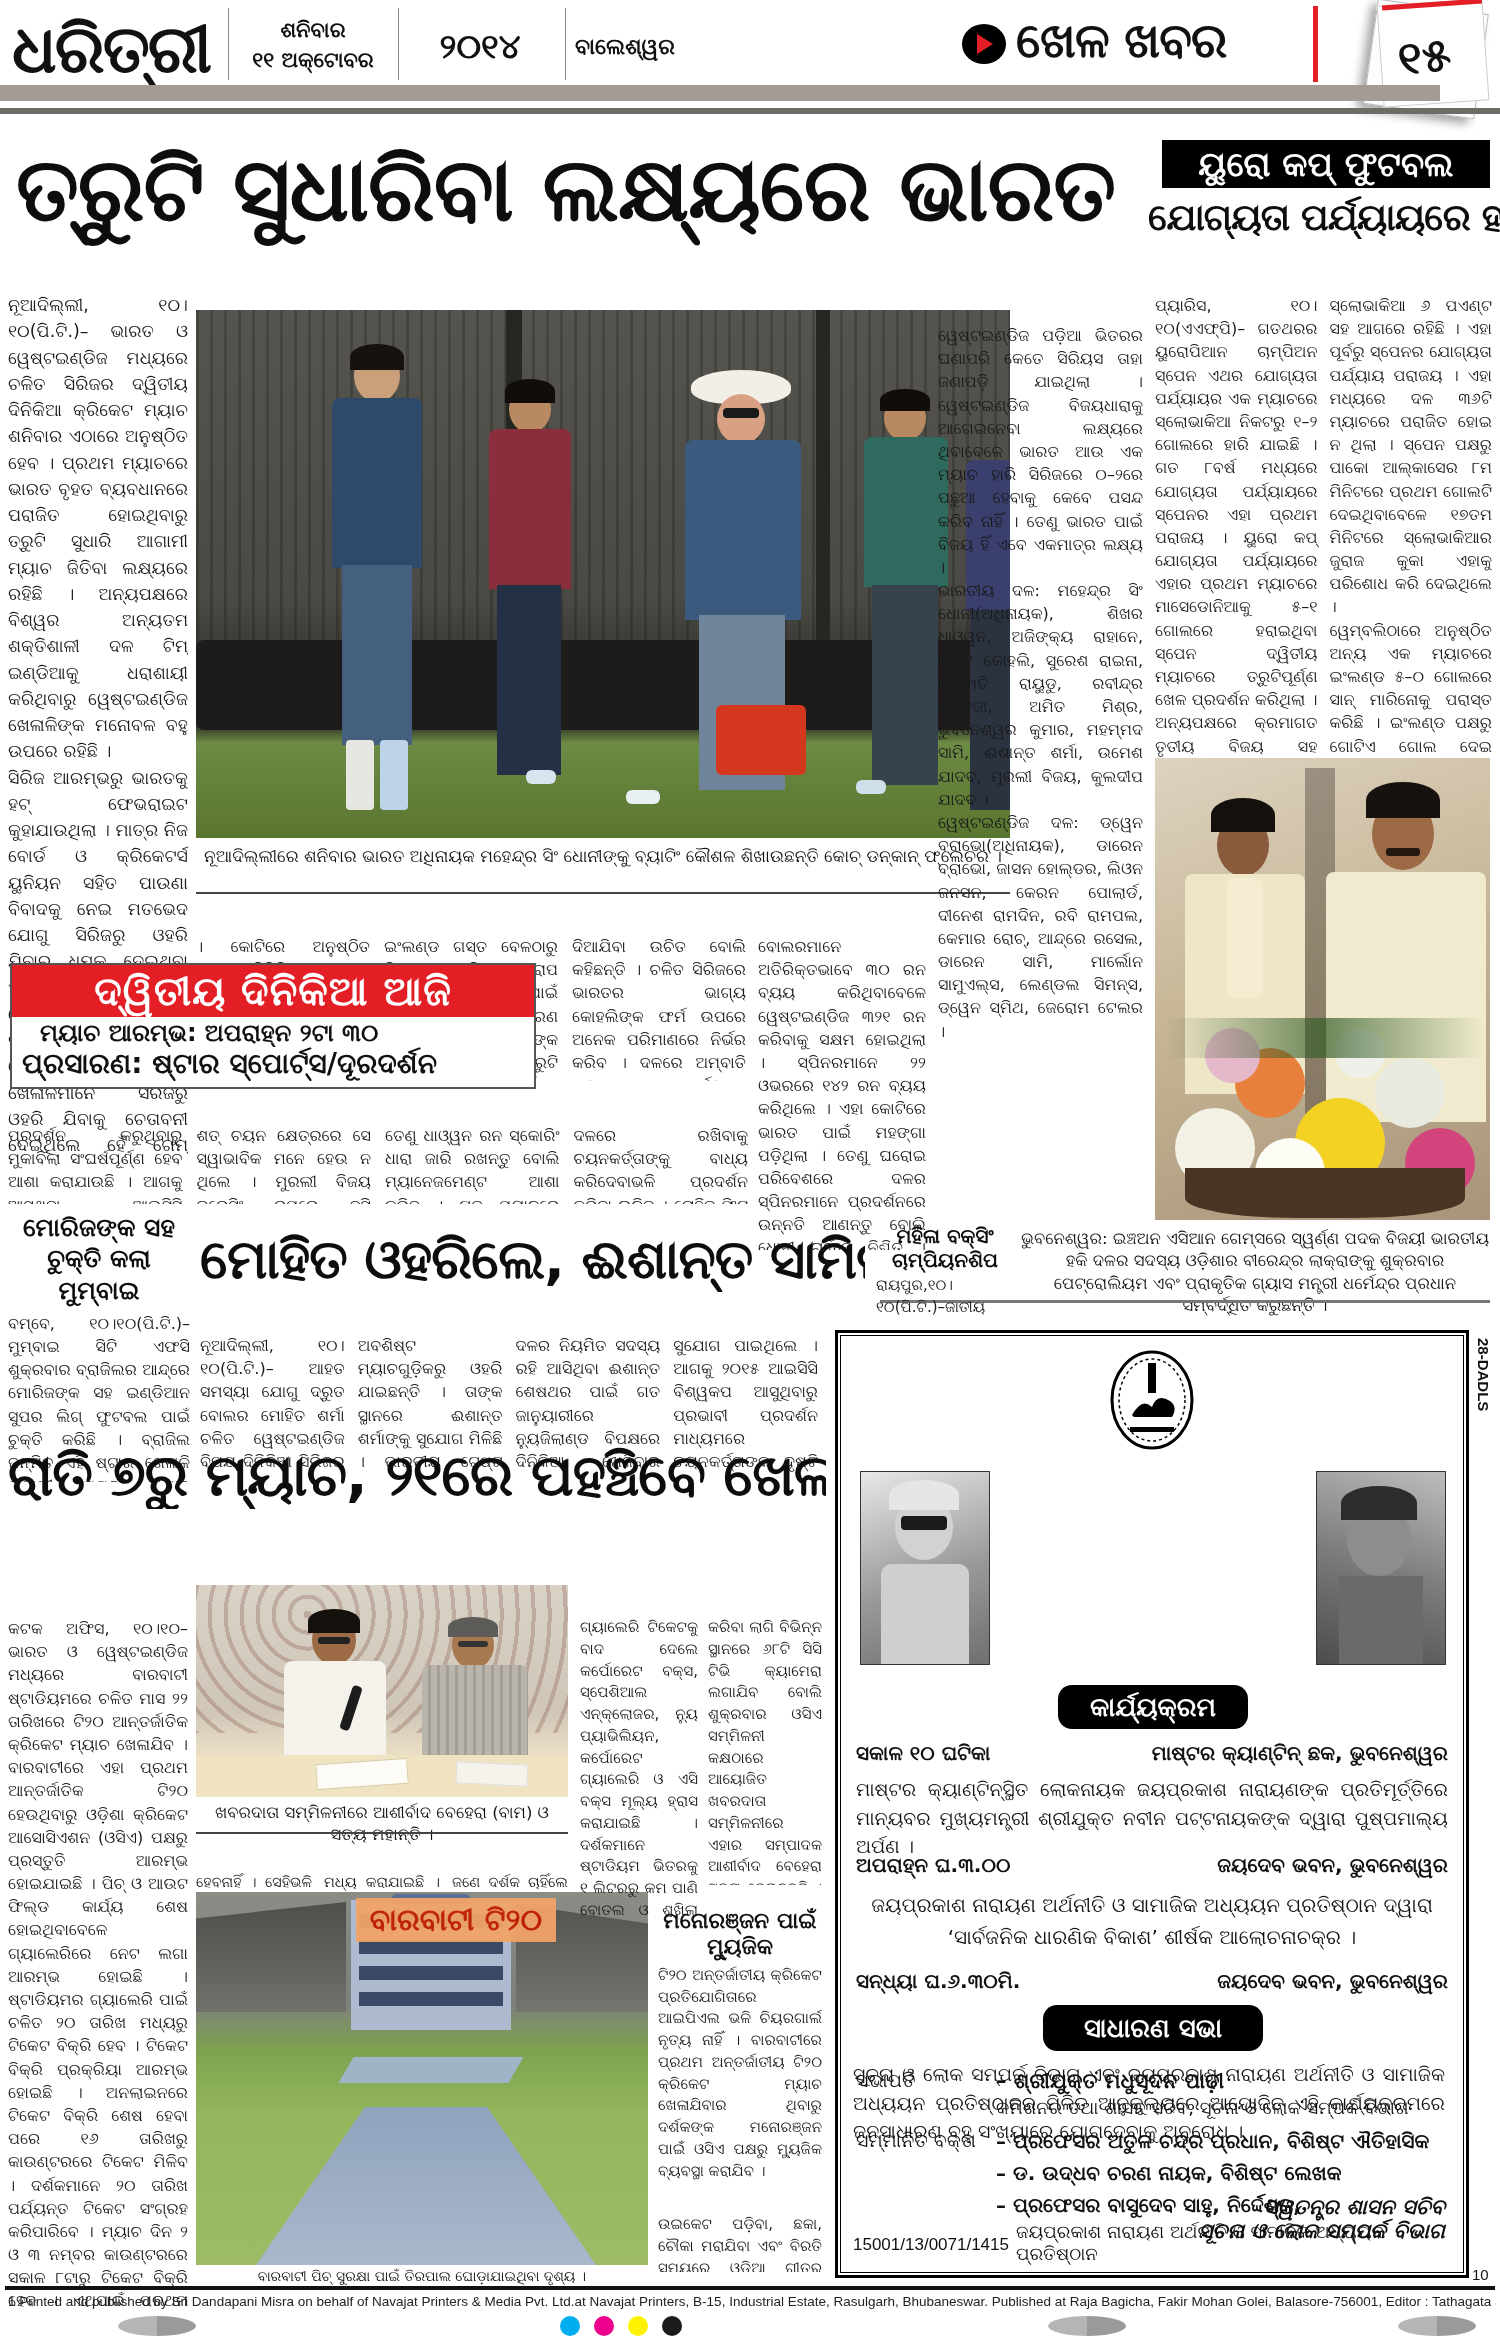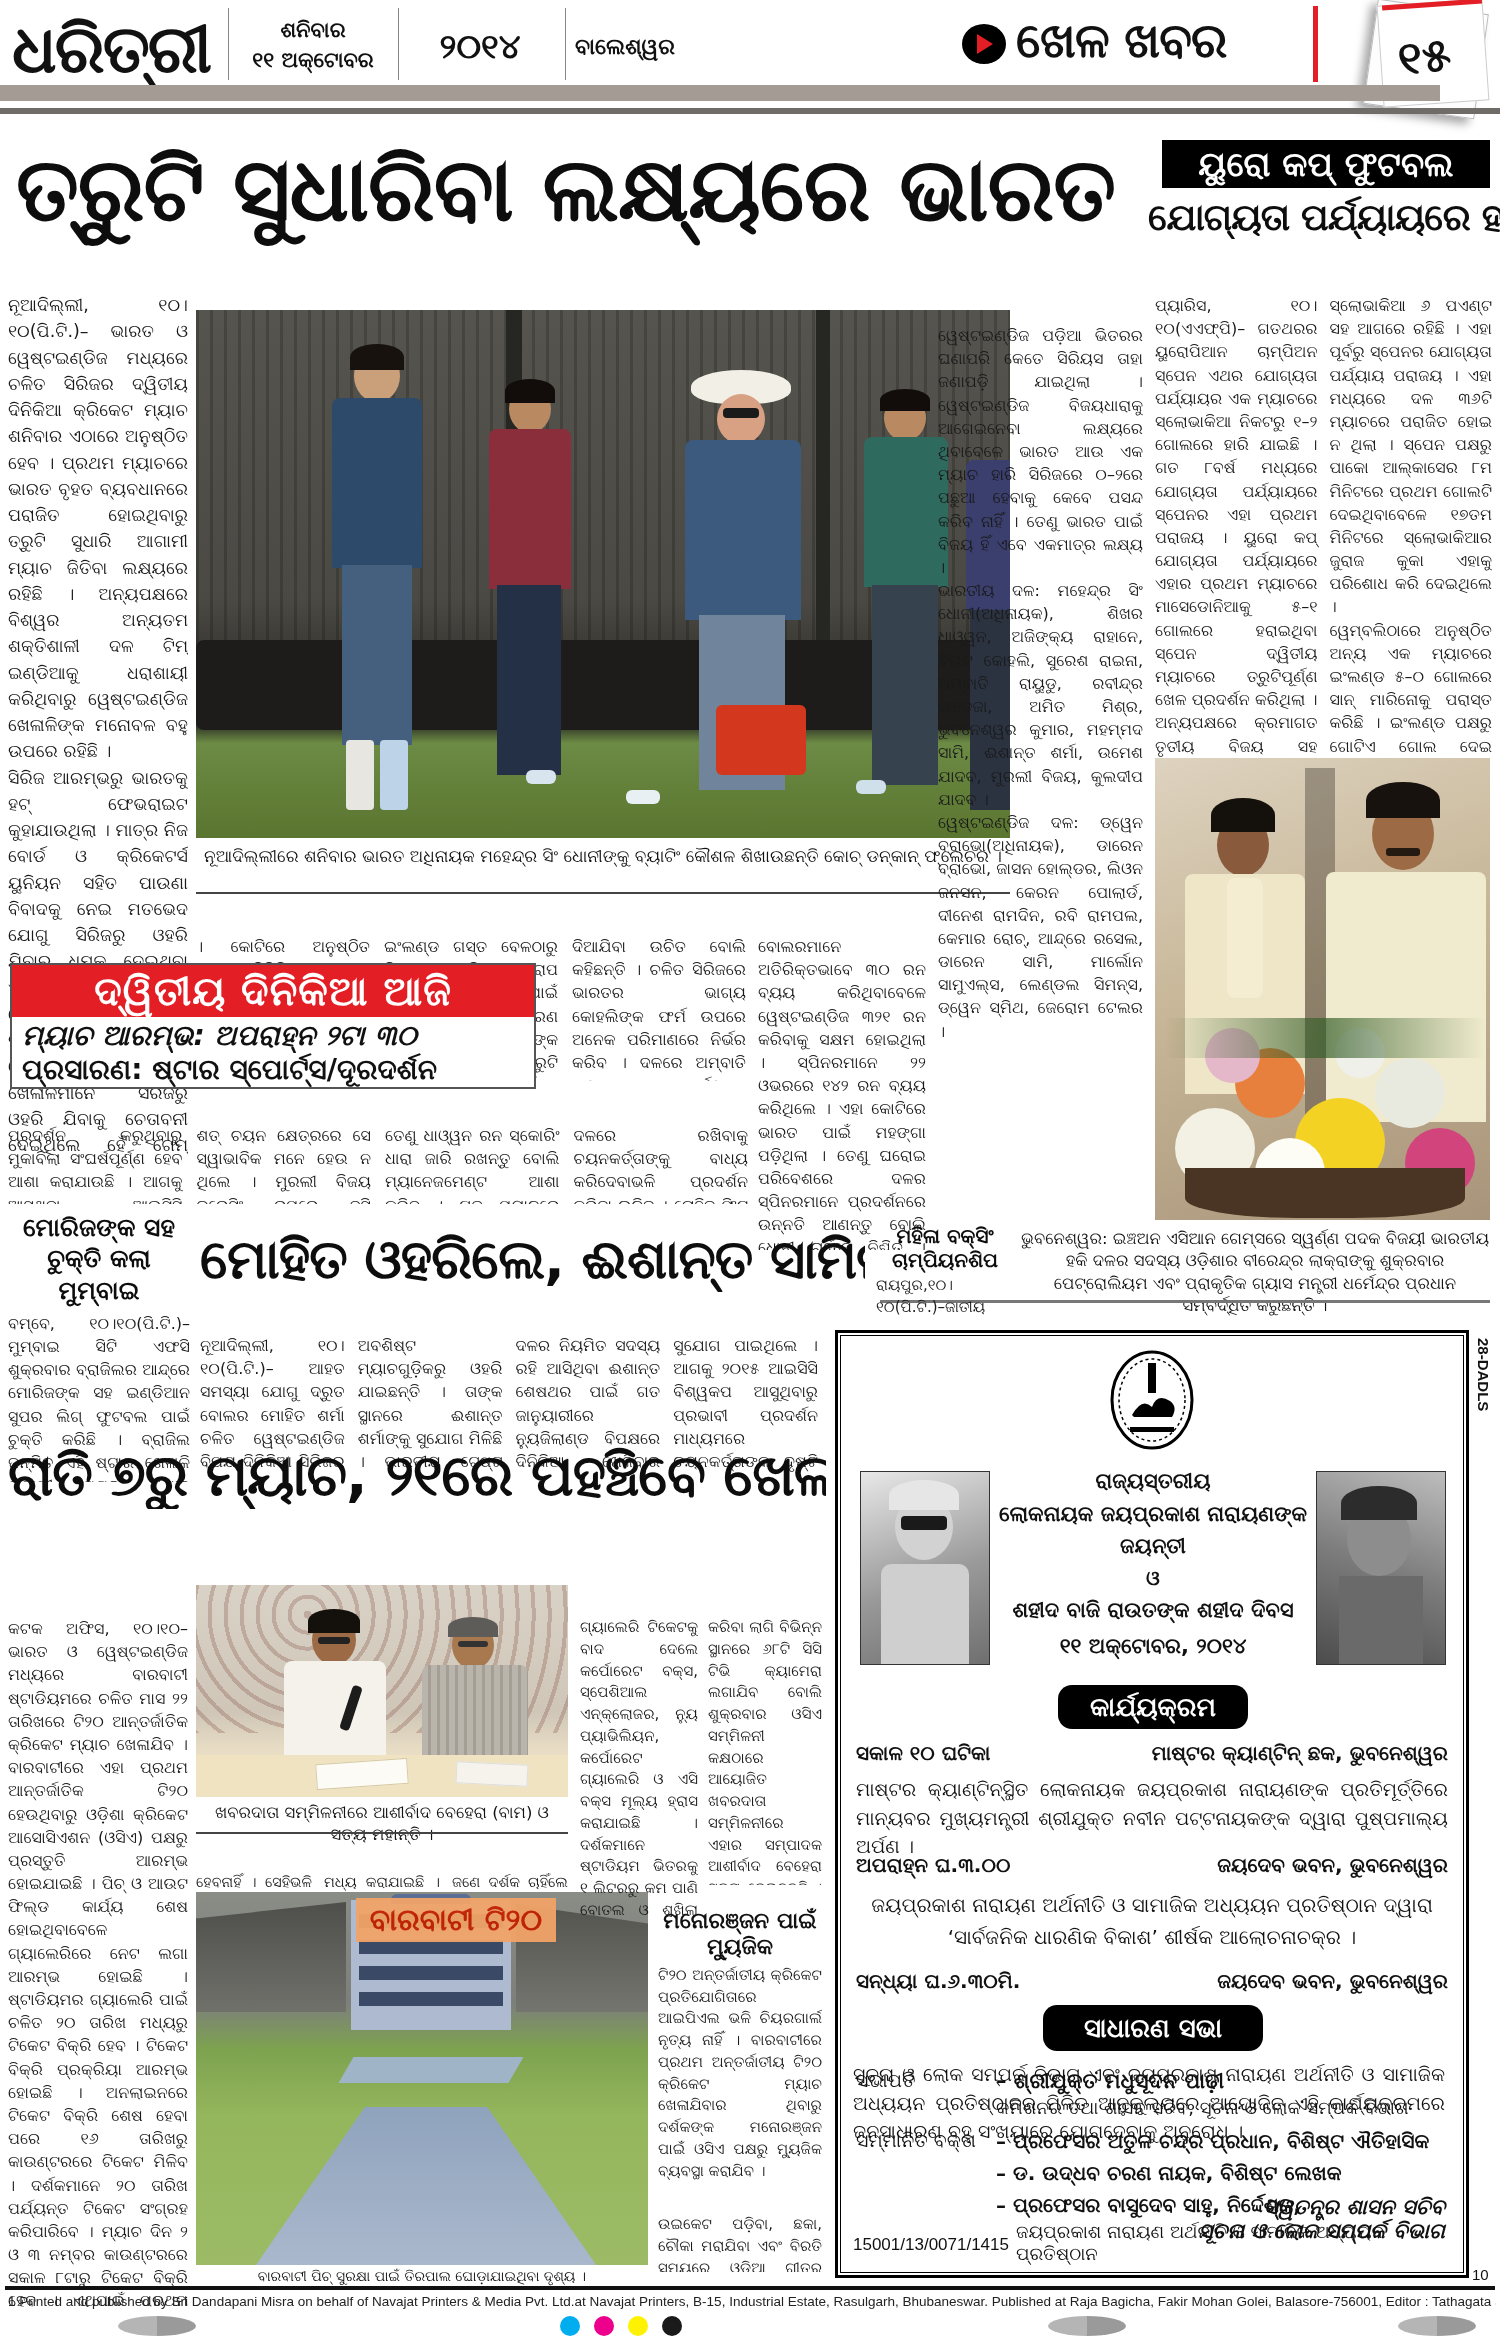--- a/index.html
+++ b/index.html
@@ -113,21 +113,21 @@
     <div class="body-sm col" style="flex:1;">ଇଂଲଣ୍ଡ ଗସ୍ତ ବେଳଠାରୁ ବିରାଟ କୋହଲିଙ୍କ ଖରାପ ଫର୍ମ ଭାରତୀୟ ଦଳ ପାଇଁ ଚିନ୍ତାର ମୁଖ୍ୟ କାରଣ ପାଲଟିଛି । କୋହଲିଙ୍କ ବ୍ୟାଟିଂ ଟେକ୍ନିକ୍‌ରେ ତ୍ରୁଟି ଦେଖାଦେଇଛି ବୋଲି ପୂର୍ବତନ ଅଧିନାୟକ ସୁନୀଲ ଗାଭାସ୍କର ପ୍ରକାଶ କରିଥିଲେ ହେଁ ବ୍ୟାଟିଂ ଲାଇନଅପରେ ତାଙ୍କୁ ନିମ୍ନରେ ପଠାଯାଇ ଫର୍ମକୁ ଫେରିବାକୁ ସୁଯୋଗ</div>
     <div class="body-sm col" style="flex:1;">ଦିଆଯିବା ଉଚିତ ବୋଲି କହିଛନ୍ତି । ଚଳିତ ସିରିଜରେ ଭାରତର ଭାଗ୍ୟ କୋହଲିଙ୍କ ଫର୍ମ ଉପରେ ଅନେକ ପରିମାଣରେ ନିର୍ଭର କରିବ । ଦଳରେ ଅମ୍ବାତି ରାୟୁଡୁଙ୍କ ସ୍ଥାନ ଏପର୍ଯ୍ୟନ୍ତ ନିର୍ଦ୍ଧାରିତ ହୋଇନାହିଁ । ଏବେ ରୋହିତ ଶର୍ମା ଆହତ ଥିବାରୁ ରାୟୁଡୁଙ୍କ ଖେଳିବା ସମ୍ଭାବନା ସୃଷ୍ଟି ହୋଇଛି ।</div>
   </div>
   <div class="abs body-sm col" style="left:758px;top:903px;width:168px;height:315px;">ବୋଲରମାନେ ଅତିରିକ୍ତଭାବେ ୩୦ ରନ ବ୍ୟୟ କରିଥିବାବେଳେ ୱେଷ୍ଟଇଣ୍ଡିଜ ୩୨୧ ରନ କରିବାକୁ ସକ୍ଷମ ହୋଇଥିଲା । ସ୍ପିନରମାନେ ୨୨ ଓଭରରେ ୧୪୨ ରନ ବ୍ୟୟ କରିଥିଲେ । ଏହା କୋଟିରେ ଭାରତ ପାଇଁ ମହଙ୍ଗା ପଡ଼ିଥିଲା । ତେଣୁ ଘରୋଇ ପରିବେଶରେ ଦଳର ସ୍ପିନରମାନେ ପ୍ରଦର୍ଶନରେ ଉନ୍ନତି ଆଣନ୍ତୁ ବୋଲି ଧୋନୀ ଚାହିଁବେ ନିଶ୍ଚିତ । ମ୍ୟାଚ ପରେ ଧୋନୀ ଯଦିଓ ଦଳର ବୋଲରମାନଙ୍କୁ ସମାଲୋଚନା କରି ନ ଥିଲେ ତେବେ ଦୁଇ ସ୍ପିନର ରବୀନ୍ଦ୍ର ଜାଡେଜା ଓ ଅମିତ ମିଶ୍ର ନିଜ ଦକ୍ଷତାଠାରୁ ବହୁ ଖରାପ ବୋଲିଂ କରିଥିଲେ । ପେସର ମୋହିତ ଶର୍ମା ଓ ୪ଟି ଉଇକେଟ ନେଇଥିବା ମହମ୍ମଦ ସାମି ଅନେକ ଖରାପ ବଲ ପକାଇଥିଲେ ।</div>
   <div class="abs body-sm col" style="left:938px;top:292px;width:205px;height:926px;column-count:1;">ୱେଷ୍ଟଇଣ୍ଡିଜ ପଡ଼ିଆ ଭିତରର ଘଣାପରି କେତେ ସିରିୟସ ତାହା ଜଣାପଡ଼ି ଯାଇଥିଲା । ୱେଷ୍ଟଇଣ୍ଡିଜ ବିଜୟଧାରାକୁ ଆଗେଇନେବା ଲକ୍ଷ୍ୟରେ ଥିବାବେଳେ ଭାରତ ଆଉ ଏକ ମ୍ୟାଚ ହାରି ସିରିଜରେ ୦–୨ରେ ପଛୁଆ ହେବାକୁ କେବେ ପସନ୍ଦ କରିବ ନାହିଁ । ତେଣୁ ଭାରତ ପାଇଁ ବିଜୟ ହିଁ ଏବେ ଏକମାତ୍ର ଲକ୍ଷ୍ୟ ।
 ଭାରତୀୟ ଦଳ: ମହେନ୍ଦ୍ର ସିଂ ଧୋନୀ(ଅଧିନାୟକ), ଶିଖର ଧାଓ୍ୱନ, ଅଜିଙ୍କ୍ୟ ରାହାନେ, ବିରାଟ କୋହଲି, ସୁରେଶ ରାଇନା, ଅମ୍ବାତି ରାୟୁଡୁ, ରବୀନ୍ଦ୍ର ଜାଡେଜା, ଅମିତ ମିଶ୍ର, ଭୁବନେଶ୍ୱର କୁମାର, ମହମ୍ମଦ ସାମି, ଈଶାନ୍ତ ଶର୍ମା, ଉମେଶ ଯାଦବ, ମୁରଲୀ ବିଜୟ, କୁଲଦୀପ ଯାଦବ ।
 ୱେଷ୍ଟଇଣ୍ଡିଜ ଦଳ: ଡ୍ୱେନ ବ୍ରାଭୋ(ଅଧିନାୟକ), ଡାରେନ ବ୍ରାଭୋ, ଜାସନ ହୋଲ୍ଡର, ଲିଓନ ଜନସନ, କେରନ ପୋଲାର୍ଡ, ଦୀନେଶ ରାମଦିନ, ରବି ରାମପଲ, କେମାର ରୋଚ୍, ଆନ୍ଦ୍ରେ ରସେଲ, ଡାରେନ ସାମି, ମାର୍ଲୋନ ସାମୁଏଲ୍ସ, ଲେଣ୍ଡଲ ସିମନ୍ସ, ଡ୍ୱେନ ସ୍ମିଥ, ଜେରୋମ ଟେଲର ।</div>
 
   <div class="abs" style="left:10px;top:963px;width:522px;height:122px;background:#fff;border:2px solid #555;z-index:5;">
     <div style="background:#e31e25;color:#fff;font-weight:bold;font-size:40px;text-align:center;height:52px;line-height:52px;letter-spacing:1px;overflow:hidden;">ଦ୍ୱିତୀୟ ଦିନିକିଆ ଆଜି</div>
-    <div style="font-size:28px;font-weight:bold;padding:2px 10px 0;white-space:nowrap;overflow:hidden;font-style:italic;">ମ୍ୟାଚ ଆରମ୍ଭ: ଅପରାହ୍ନ ୨ଟା ୩୦</div>
+    <div style="font-size:24px;font-weight:bold;padding:2px 28px 0;white-space:nowrap;overflow:hidden;">ମ୍ୟାଚ ଆରମ୍ଭ: ଅପରାହ୍ନ ୨ଟା ୩୦</div>
     <div style="font-size:28px;font-weight:bold;padding:0 10px;white-space:nowrap;overflow:hidden;">ପ୍ରସାରଣ: ଷ୍ଟାର ସ୍ପୋର୍ଟ୍ସ/ଦୂରଦର୍ଶନ</div>
   </div>
 
   <div class="abs" style="left:8px;top:1092px;width:740px;height:112px;display:flex;gap:14px;z-index:1;">
     <div class="body-sm col" style="flex:1;">ପ୍ରଦର୍ଶନ କରୁଥିବାରୁ ମୁକାବିଲା ସଂଘର୍ଷପୂର୍ଣ୍ଣ ହେବ ଆଶା କରାଯାଉଛି । ଆଗକୁ ଆସୁଥିବା ଆଇସିସି ବିଶ୍ୱକପକୁ ଦୃଷ୍ଟିରେ ରଖି ଧୋନୀ ଦଳର ଲାଇନ୍ଅପ୍ ସଜାଡ଼ିବା ଉପରେ ଗୁରୁତ୍ୱ ଦେଉଛନ୍ତି । ଟିମ୍ କମ୍ବିନେଶନକୁ ଅଧିକ ଗୁରୁତ୍ୱ ଦିଆଯାଉଛି</div>
     <div class="body-sm col" style="flex:1;">ଶତ୍ ଚୟନ କ୍ଷେତ୍ରରେ ସେ ସ୍ୱାଭାବିକ ମନେ ହେଉ ନ ଥିଲେ । ମୁରଲୀ ବିଜୟ ଡ୍ରେସିଂ ରୁମ୍‌ରେ ବସି ରହିଥିବାବେଳେ ଉନ୍ମୁକ୍ତ ଚାନ୍ଦ ନିଜ ସମୟକୁ ଅପେକ୍ଷା କରି ରହିଛନ୍ତି ।</div>
     <div class="body-sm col" style="flex:1;">ତେଣୁ ଧାଓ୍ୱନ ରନ ସ୍କୋରିଂ ଧାରା ଜାରି ରଖନ୍ତୁ ବୋଲି ମ୍ୟାନେଜମେଣ୍ଟ ଆଶା କରିବ । ଗତ ମ୍ୟାଚରେ ଭାରତର ବୋଲିଂ ଚିନ୍ତାଜନକ ରହିଥିଲା ।</div>
     <div class="body-sm col" style="flex:1;">ଦଳରେ ରଖିବାକୁ ଚୟନକର୍ତ୍ତାଙ୍କୁ ବାଧ୍ୟ କରିଦେବାଭଳି ପ୍ରଦର୍ଶନ କରିବା ଉଚିତ । ରୋହିତ ଫିଟ୍ ହୋଇଗଲେ ଦଳକୁ ଫେରିବା ସମ୍ଭାବନା ଅଧିକ ।</div>
   </div>
 
@@ -261,27 +261,20 @@
       <div class="abs" style="left:40px;top:44px;width:46px;height:14px;background:#1a1a1a;border-radius:4px;"></div>
       <div class="abs" style="left:20px;top:92px;width:88px;height:100px;background:#cfcfcf;border-radius:10px 10px 0 0;"></div>
     </div>
 
     <div class="abs photo" style="left:478px;top:138px;width:128px;height:192px;border:1px solid #333;background:linear-gradient(200deg,#bdbdbd 0%,#7c7c7c 50%,#4c4c4c 100%);">
       <div class="abs" style="left:30px;top:30px;width:64px;height:74px;background:#8d8d8d;border-radius:50%;"></div>
       <div class="abs" style="left:24px;top:14px;width:76px;height:34px;background:#2c2c2c;border-radius:50% 50% 0 0;"></div>
       <div class="abs" style="left:22px;top:104px;width:84px;height:88px;background:#6a6a6a;"></div>
     </div>
 
-    <div class="abs" style="left:160px;top:132px;width:310px;">
-      <div class="adline" style="font-weight:bold;font-size:21px;">ରାଜ୍ୟସ୍ତରୀୟ</div>
-      <div class="adline" style="font-weight:bold;font-size:21px;">ଲୋକନାୟକ ଜୟପ୍ରକାଶ ନାରାୟଣଙ୍କ ଜୟନ୍ତୀ</div>
-      <div class="adline" style="font-weight:bold;font-size:20px;">ଓ</div>
-      <div class="adline" style="font-weight:bold;font-size:21px;">ଶହୀଦ ବାଜି ରାଉତଙ୍କ ଶହୀଦ ଦିବସ</div>
-      <div class="adline" style="font-weight:bold;font-size:21px;margin-top:4px;">୧୧ ଅକ୍ଟୋବର, ୨୦୧୪</div>
-    </div>
     <div class="abs pill" style="left:220px;top:352px;width:190px;height:44px;line-height:44px;font-size:26px;">କାର୍ଯ୍ୟକ୍ରମ</div>
     <div class="abs adrow" style="left:18px;top:408px;width:592px;">
       <span>ସକାଳ ୧୦ ଘଟିକା</span>
       <span>ମାଷ୍ଟର କ୍ୟାଣ୍ଟିନ୍ ଛକ, ଭୁବନେଶ୍ୱର</span>
     </div>
     <div class="abs" style="left:18px;top:442px;width:592px;font-size:19px;line-height:1.5;text-align:justify;">ମାଷ୍ଟର କ୍ୟାଣ୍ଟିନ୍‌ସ୍ଥିତ ଲୋକନାୟକ ଜୟପ୍ରକାଶ ନାରାୟଣଙ୍କ ପ୍ରତିମୂର୍ତ୍ତିରେ ମାନ୍ୟବର ମୁଖ୍ୟମନ୍ତ୍ରୀ ଶ୍ରୀଯୁକ୍ତ ନବୀନ ପଟ୍ଟନାୟକଙ୍କ ଦ୍ୱାରା ପୁଷ୍ପମାଲ୍ୟ ଅର୍ପଣ ।</div>
     <div class="abs adrow" style="left:18px;top:520px;width:592px;">
       <span>ଅପରାହ୍ନ ଘ.୩.୦୦</span>
       <span>ଜୟଦେବ ଭବନ, ଭୁବନେଶ୍ୱର</span>
     </div>

